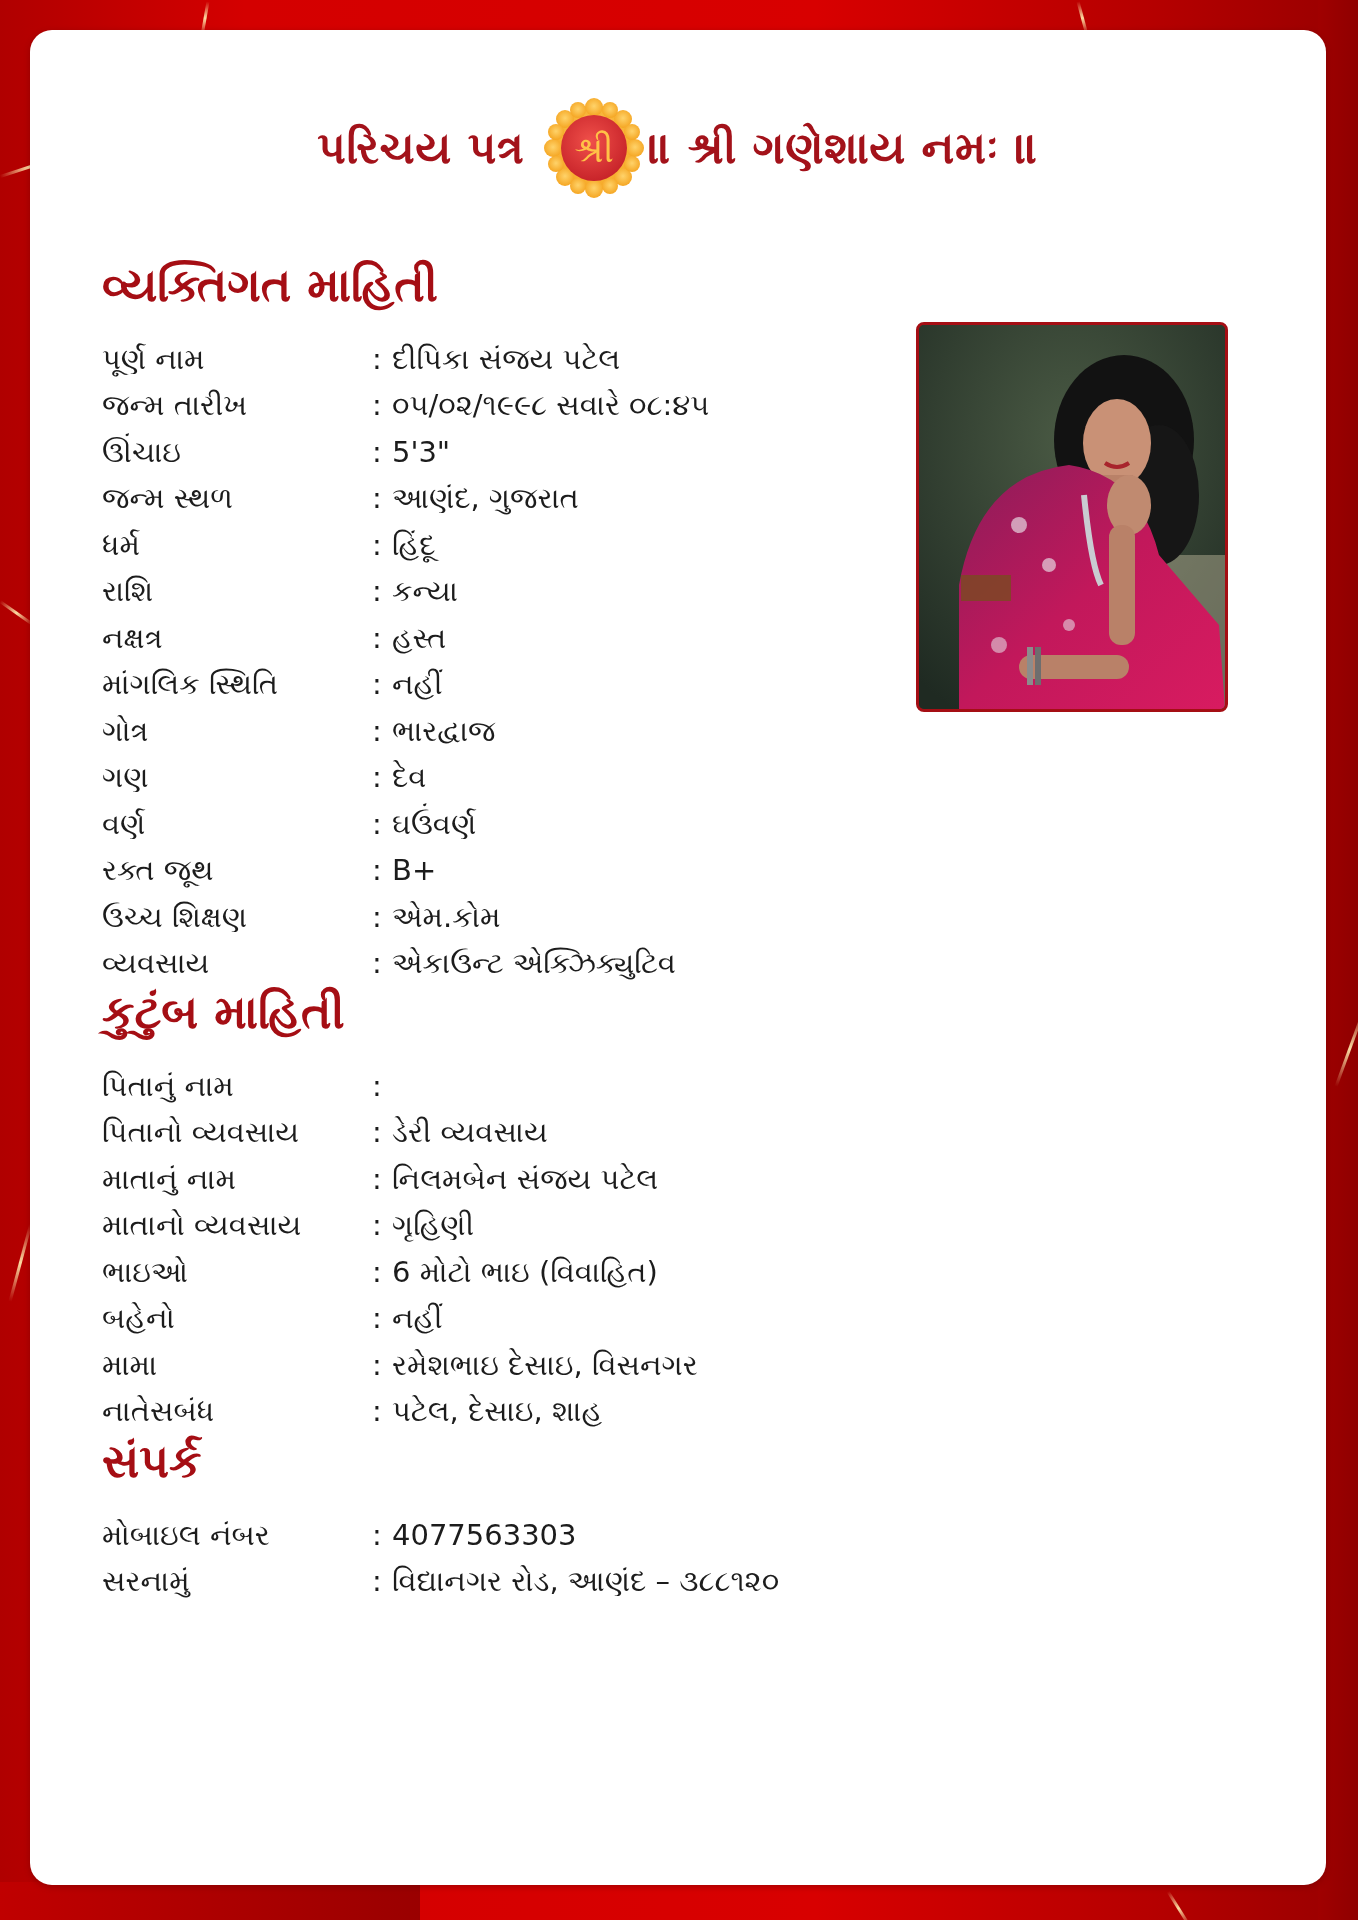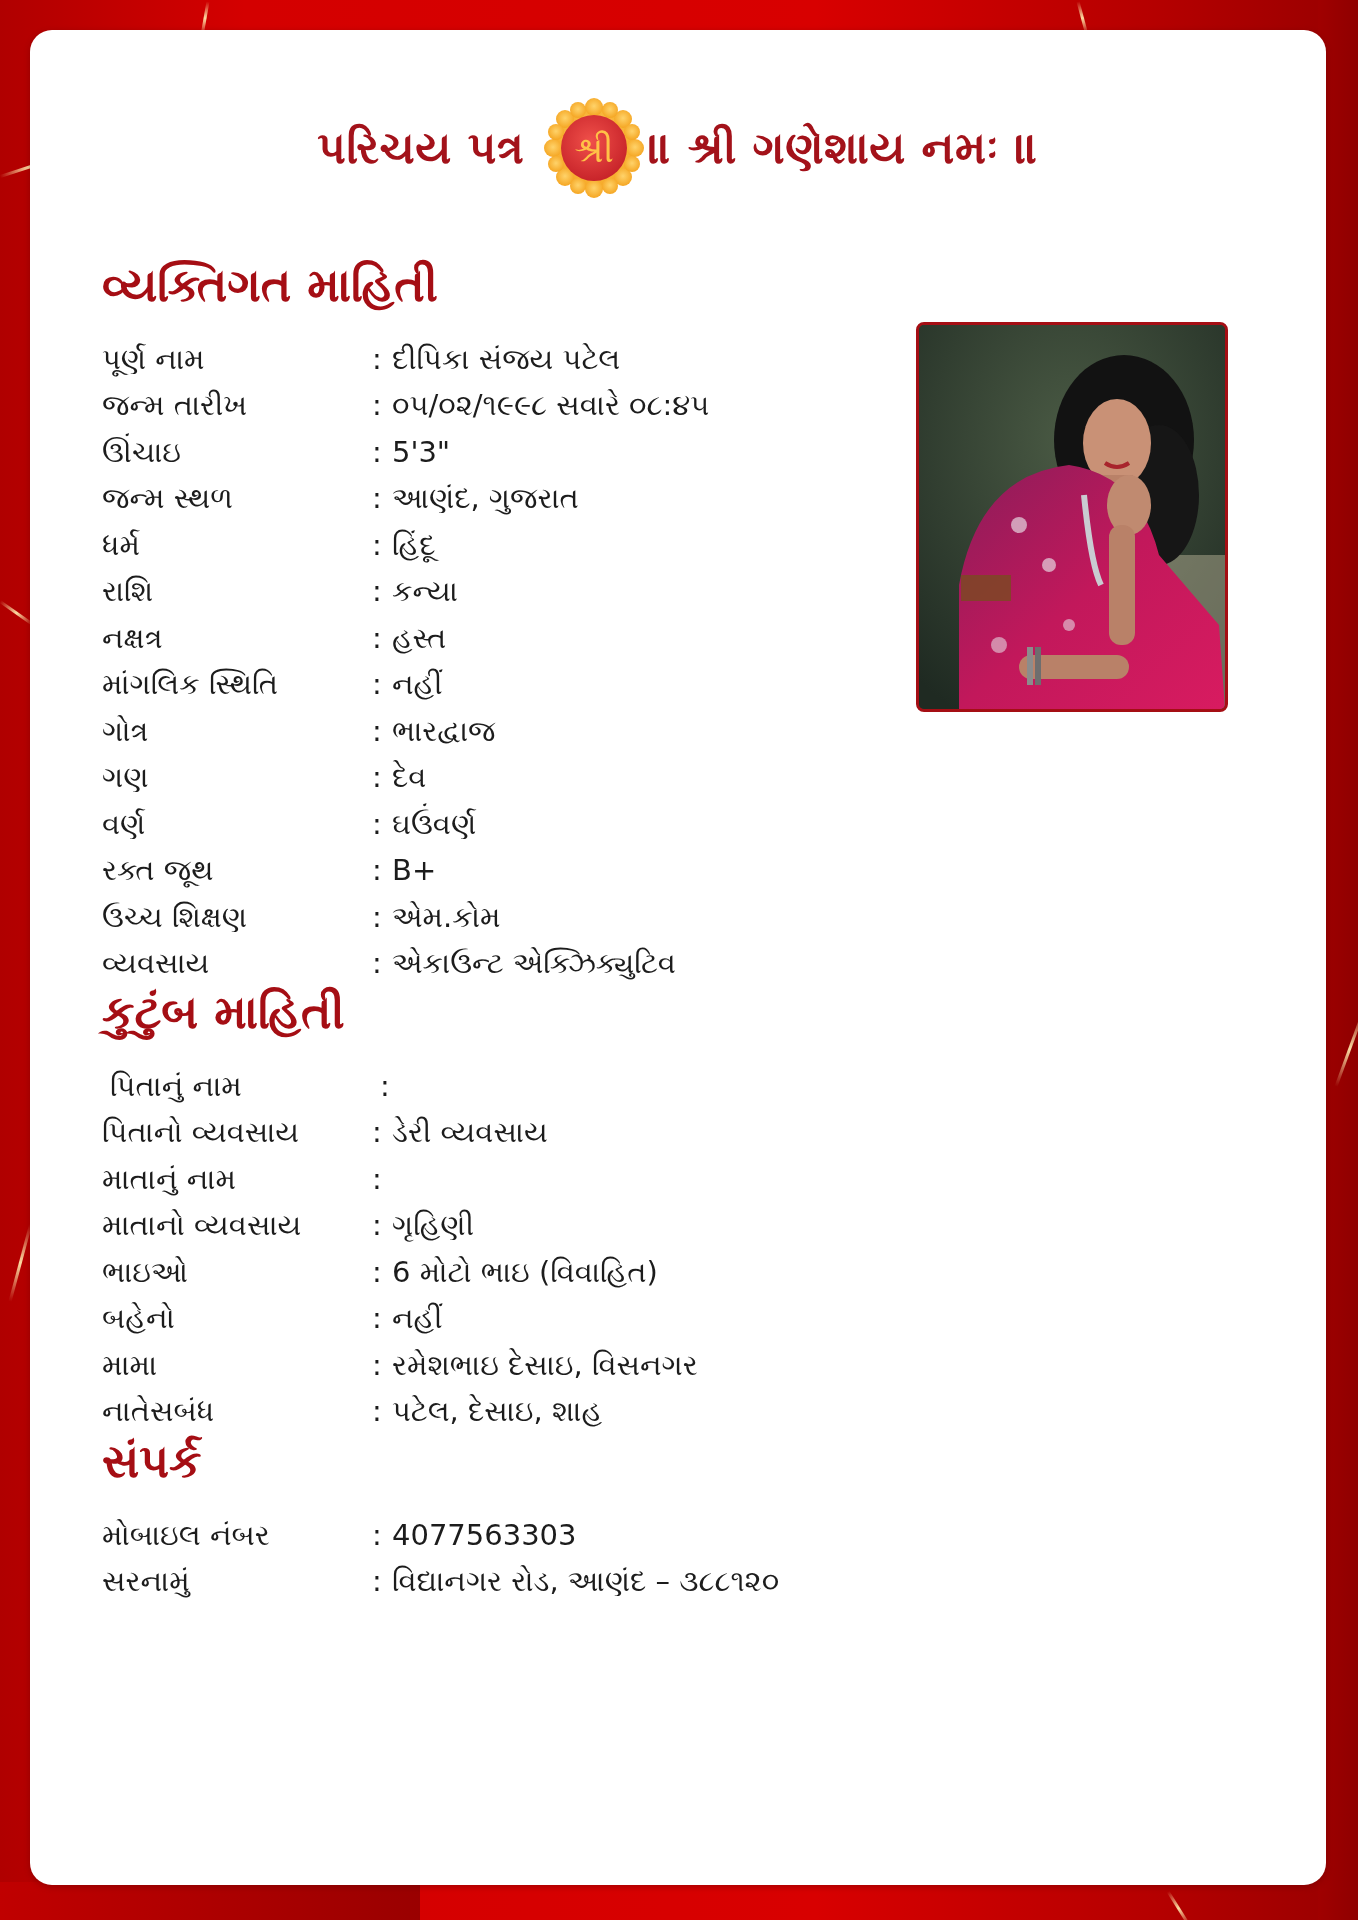--- a/index.html
+++ b/index.html
@@ -170,32 +170,33 @@
       <span class="value">એમ.કોમ</span>
     </div>
   <div class="row" style="top:910px;">
       <span class="label">વ્યવસાય</span>
       <span class="colon">:</span>
       <span class="value">એકાઉન્ટ એક્ઝિક્યુટિવ</span>
     </div>
 
   <div class="section-heading" style="top:955px;">કુટુંબ માહિતી</div>
 
-  <div class="row" style="top:1033px;margin-left:8px;">
+  <div class="row" style="top:1033px;">
       <span class="label">પિતાનું નામ</span>
       <span class="colon">:</span>
     </div>
   <div class="row" style="top:1079px;">
       <span class="label">પિતાનો વ્યવસાય</span>
       <span class="colon">:</span>
       <span class="value">ડેરી વ્યવસાય</span>
     </div>
   <div class="row" style="top:1126px;">
       <span class="label">માતાનું નામ</span>
       <span class="colon">:</span>
+      <span class="value">નિલમબેન સંજય પટેલ</span>
     </div>
   <div class="row" style="top:1172px;">
       <span class="label">માતાનો વ્યવસાય</span>
       <span class="colon">:</span>
       <span class="value">ગૃહિણી</span>
     </div>
   <div class="row" style="top:1219px;">
       <span class="label">ભાઇઓ</span>
       <span class="colon">:</span>
       <span class="value">6 મોટો ભાઇ (વિવાહિત)</span>

